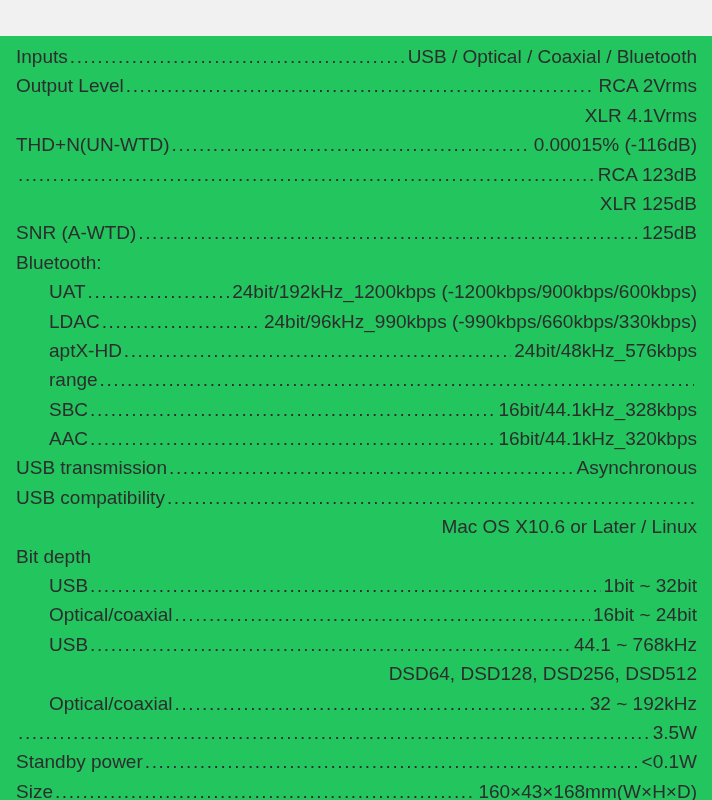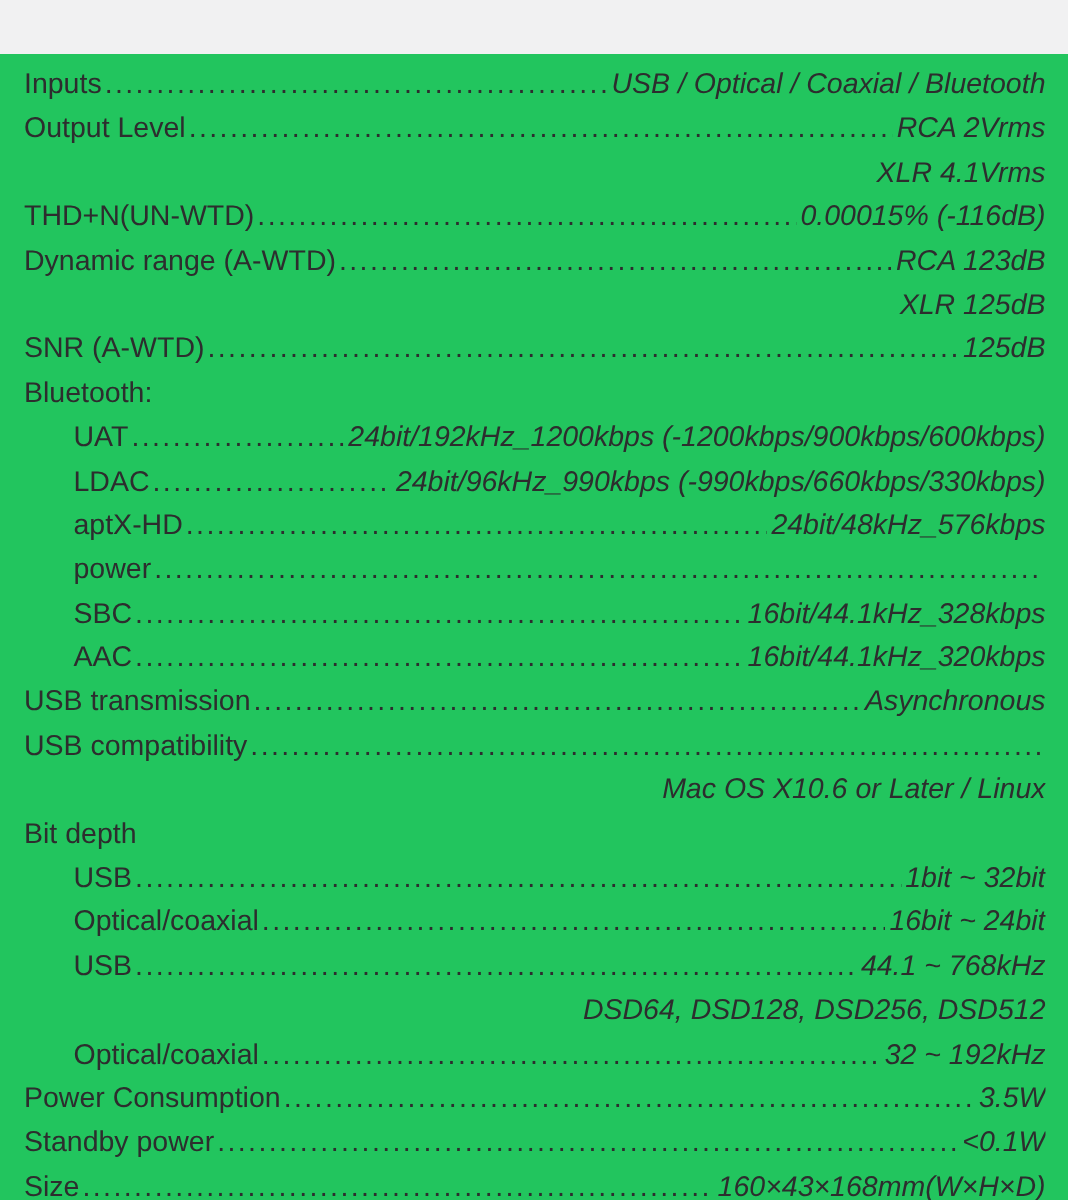--- a/index.html
+++ b/index.html
@@ -42,21 +42,20 @@
     white-space: nowrap;
     text-overflow: clip;
     letter-spacing: 1.6px;
     margin: 0 3px 0 2px;
   }
   .row.no-leader .dots {
     visibility: hidden;
   }
   .row .value {
     flex: 0 0 auto;
-    font-style: italic;
   }
 </style>
 </head>
 <body>
 
 <div class="sheet" style="background: #22c55e; color: rgb(45, 45, 46); margin-top: 36px;">
   <div class="row">
     <span class="label">Inputs</span>
     <span class="dots">....................................................................................................................................................................................................................................................................</span>
     <span class="value">USB / Optical / Coaxial / Bluetooth</span>
@@ -74,21 +73,20 @@
     <span class="value">XLR 4.1Vrms</span>
   </div>
 
   <div class="row">
     <span class="label">THD+N(UN-WTD)</span>
     <span class="dots">....................................................................................................................................................................................................................................................................</span>
     <span class="value">0.00015% (-116dB)</span>
   </div>
 
   <div class="row">
-    <span class="label">Dynamic range (A-WTD)</span>
     <span class="dots">....................................................................................................................................................................................................................................................................</span>
     <span class="value">RCA 123dB</span>
   </div>
 
   <div class="row no-leader">
     <span class="label"></span>
     <span class="dots"></span>
     <span class="value">XLR 125dB</span>
   </div>
 
@@ -116,21 +114,21 @@
     <span class="value">24bit/96kHz_990kbps (-990kbps/660kbps/330kbps)</span>
   </div>
 
   <div class="row indent">
     <span class="label">aptX-HD</span>
     <span class="dots">....................................................................................................................................................................................................................................................................</span>
     <span class="value">24bit/48kHz_576kbps</span>
   </div>
 
   <div class="row indent">
-    <span class="label">power</span>
+    <span class="label">range</span>
     <span class="dots">....................................................................................................................................................................................................................................................................</span>
   </div>
 
   <div class="row indent">
     <span class="label">SBC</span>
     <span class="dots">....................................................................................................................................................................................................................................................................</span>
     <span class="value">16bit/44.1kHz_328kbps</span>
   </div>
 
   <div class="row indent">
@@ -187,21 +185,20 @@
     <span class="value">DSD64, DSD128, DSD256, DSD512</span>
   </div>
 
   <div class="row indent">
     <span class="label">Optical/coaxial</span>
     <span class="dots">....................................................................................................................................................................................................................................................................</span>
     <span class="value">32 ~ 192kHz</span>
   </div>
 
   <div class="row">
-    <span class="label">Power Consumption</span>
     <span class="dots">....................................................................................................................................................................................................................................................................</span>
     <span class="value">3.5W</span>
   </div>
 
   <div class="row">
     <span class="label">Standby power</span>
     <span class="dots">....................................................................................................................................................................................................................................................................</span>
     <span class="value">&lt;0.1W</span>
   </div>
 

